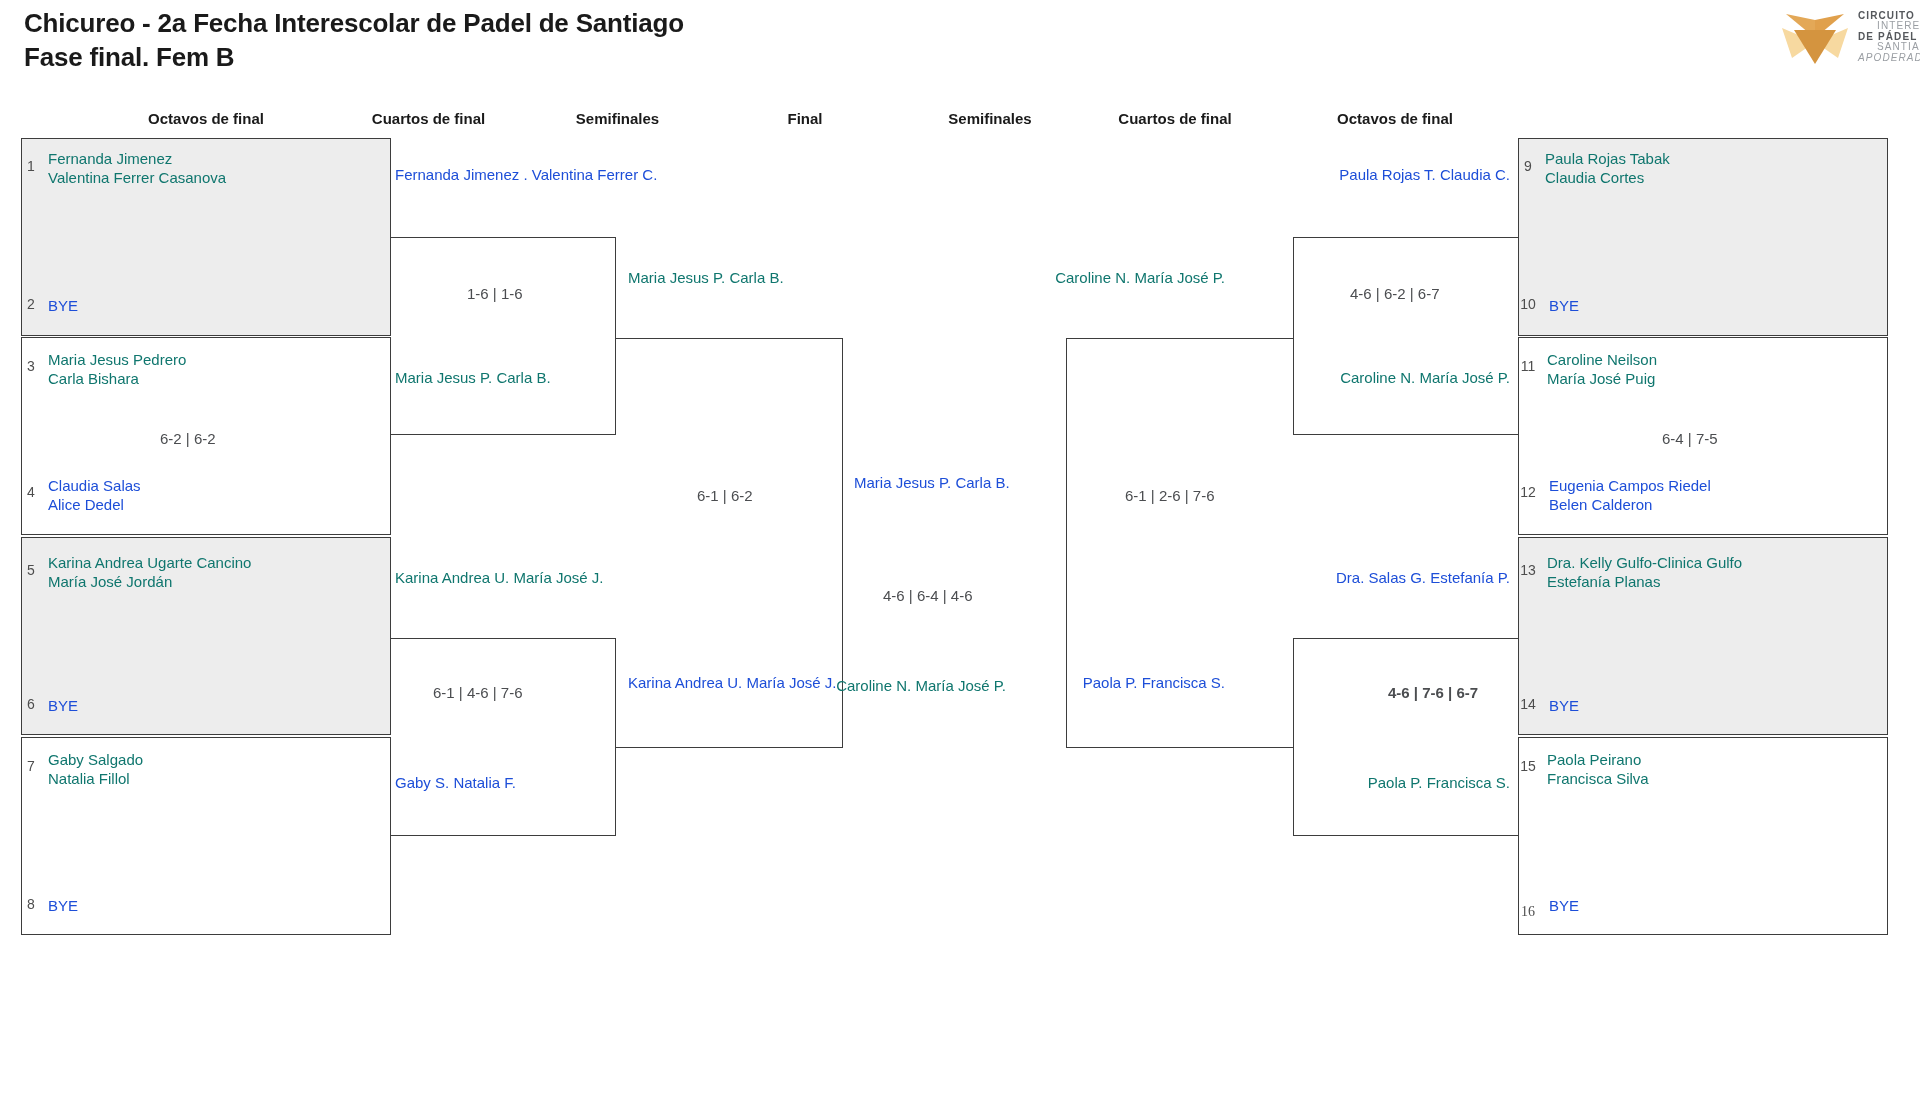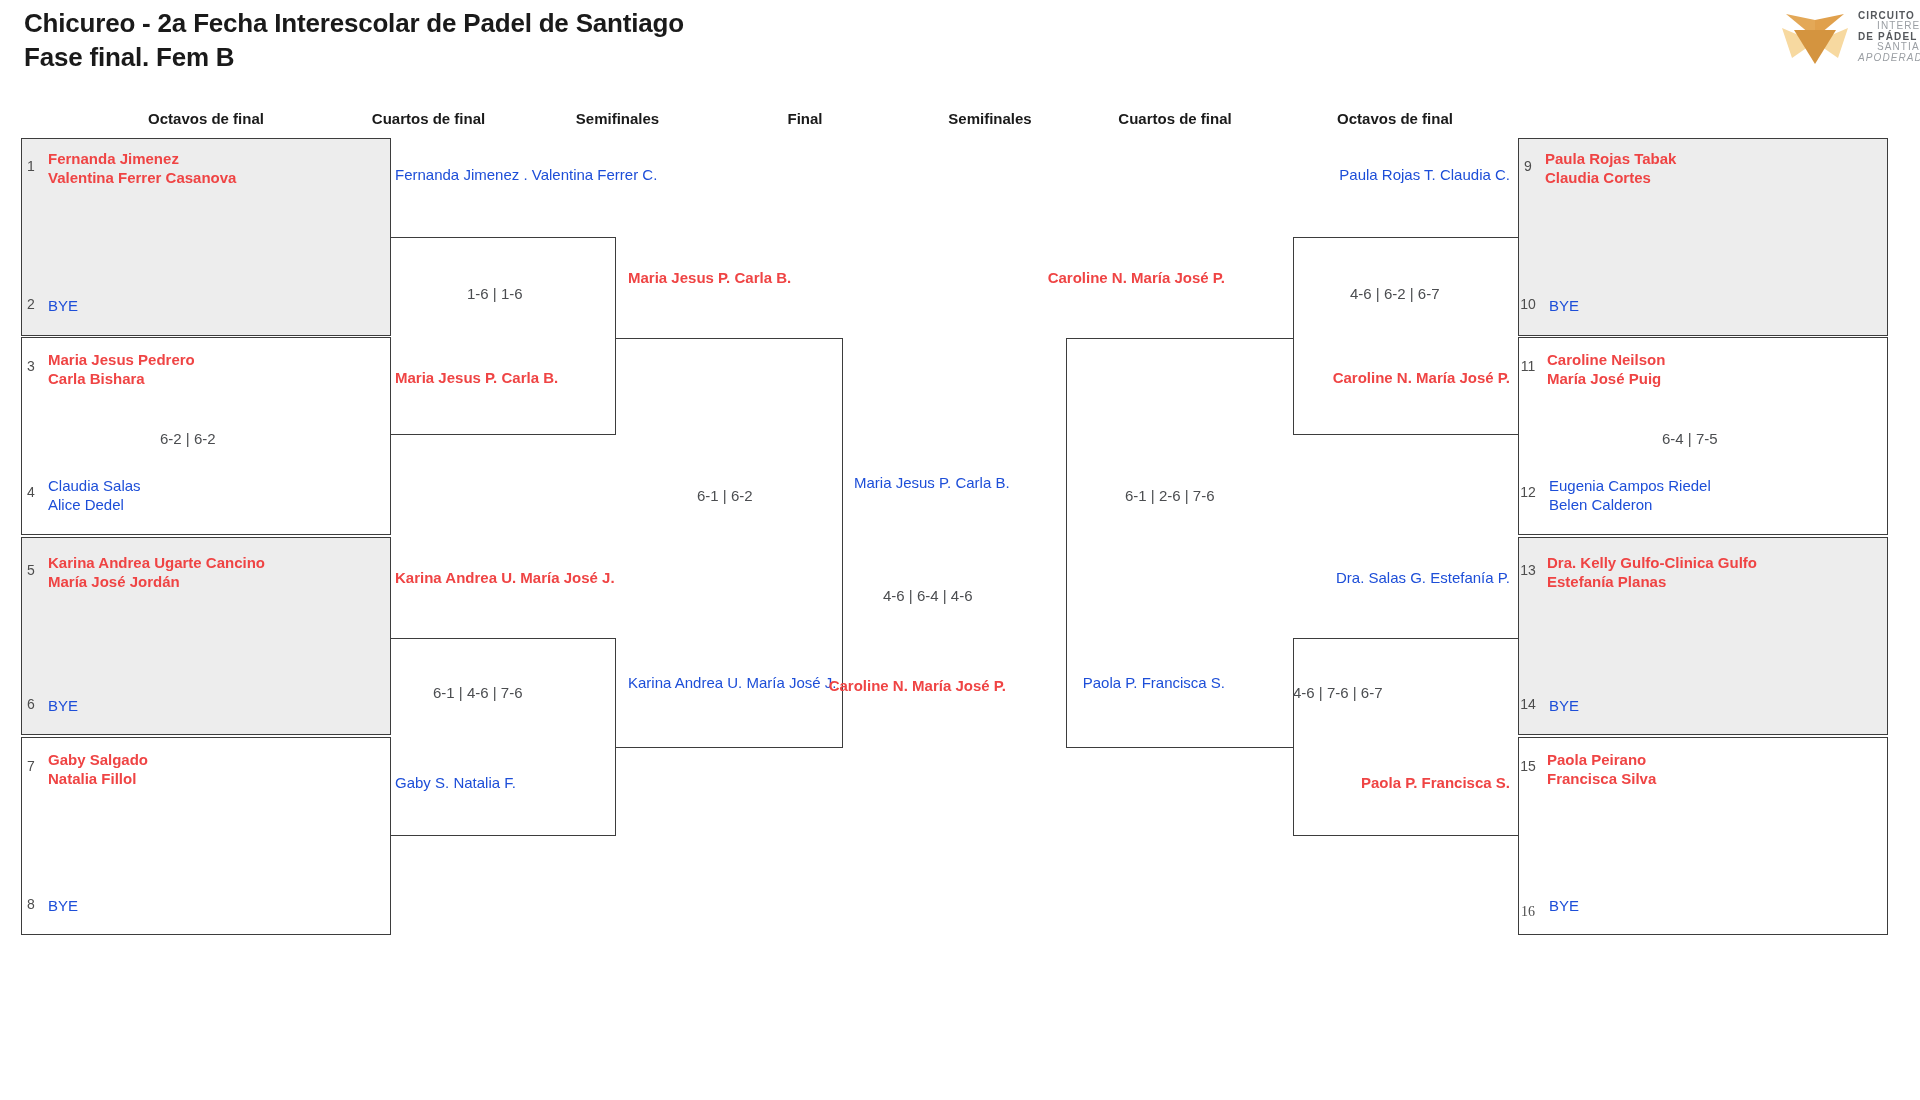--- a/index.html
+++ b/index.html
@@ -41,21 +41,21 @@
 
   .seednum {
     position: absolute; font-size: 14px; color: #4d4d4d;
     width: 22px; text-align: center;
   }
   .names {
     position: absolute; font-size: 15px; line-height: 19px;
     white-space: nowrap;
   }
   .names .ln { display: block; }
-  .winner { font-weight: 700; color: #ef4444; }
+  .winner { font-weight: 400; color: #0f766e; }
   .loser  { font-weight: 400; color: #1d4ed8; }
 
   .score {
     position: absolute; font-size: 15px; color: #4b4d50;
     white-space: nowrap;
   }
 
   
   .connector {
     position: absolute; box-sizing: border-box;
@@ -223,21 +223,21 @@
     <span class="ln">Caroline N.</span>
     <span class="ln">María José P.</span>
   </div>
 
   <div class="slot loser ra" style="left:1110px; top:568px; width:380px;">
     <span class="ln">Dra. Salas G.</span>
     <span class="ln">Estefanía P.</span>
   </div>
 
   <div class="connector cn-right" style="left:1273px; top:638px; width:225px; height:198px;"></div>
-  <div class="score" style="left:1273px; top:684px;">4-6 | 7-6 | 6-7</div>
+  <div class="score" style="left:1368px; top:684px;font-weight:bold;">4-6 | 7-6 | 6-7</div>
   <div class="slot winner ra" style="left:1110px; top:773px; width:380px;">
     <span class="ln">Paola P.</span>
     <span class="ln">Francisca S.</span>
   </div>
 
   <div class="seedbox shaded" style="left:1498px; top:138px; width:370px; height:198px;"></div>
   <div class="seednum" style="left:1497px; top:158px;">9</div>
   <div class="names winner" style="left:1525px; top:149px;">
     <span class="ln">Paula Rojas Tabak</span>
     <span class="ln">Claudia Cortes</span>

